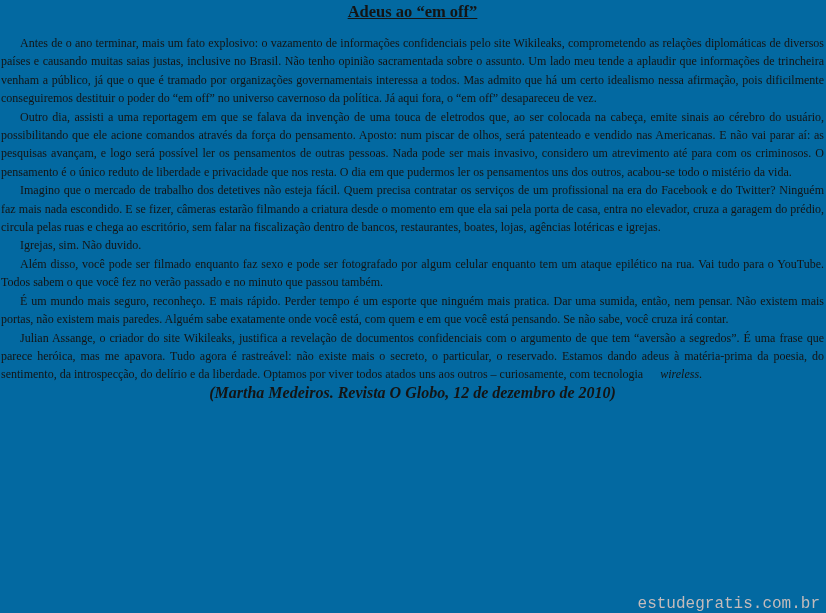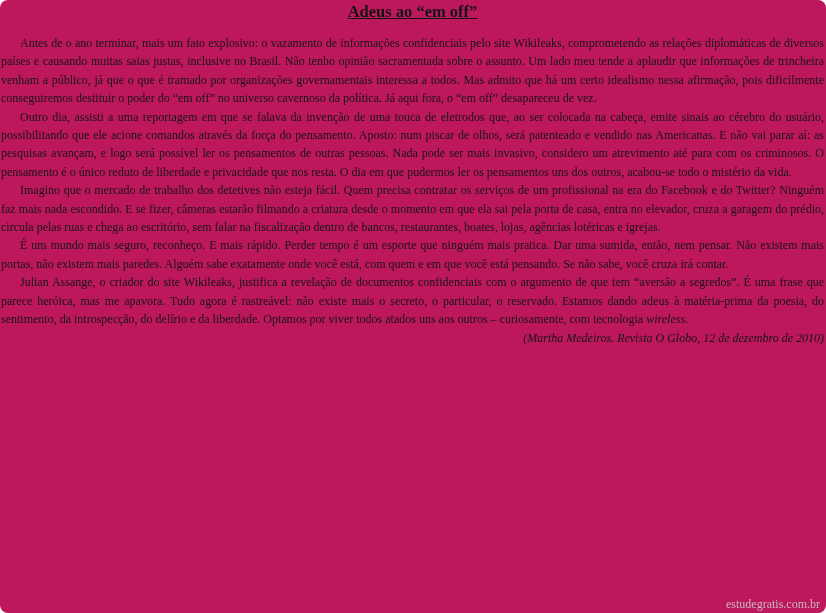--- a/index.html
+++ b/index.html
@@ -28,48 +28,51 @@
   }
   .body-text p {
     margin: 0;
     text-align: justify;
     text-indent: 19px;
     font-size: 12px;
     line-height: 18.4px;
   }
   .body-text p .italic {
     font-style: italic;
+    margin-left: 14px;
   }
   .attribution {
     margin: 0;
-    text-align: right;
-    font-size: 12px;
+    text-align: center;
+    font-size: 16px;
     line-height: 18.4px;
-    font-weight: normal;
+    font-weight: bold;
     font-style: italic;
   }
   .watermark {
     position: absolute;
     right: 6px;
     bottom: 3px;
-    font-family: Liberation Serif, serif;
-    font-size: 12px;
+    font-family: Liberation Mono, monospace;
+    font-size: 16px;
     line-height: 12px;
   }
 </style>
 </head>
 <body>
 
-<div class="page" style="color: rgb(20, 20, 20); background: #be185d; border-radius: 8px;">
+<div class="page" style="color: rgb(20, 20, 20); background: #0369a1;">
   <h1 class="doc-title">Adeus ao “em off”</h1>
 
   <div class="body-text" id="paragraphs">
       <p><span>Antes de o ano terminar, mais um fato explosivo: o vazamento de informações confidenciais pelo site Wikileaks, comprometendo as relações diplomáticas de diversos países e causando muitas saias justas, inclusive no Brasil. Não tenho opinião sacramentada sobre o assunto. Um lado meu tende a aplaudir que informações de trincheira venham a público, já que o que é tramado por organizações governamentais interessa a todos. Mas admito que há um certo idealismo nessa afirmação, pois dificilmente conseguiremos destituir o poder do “em off” no universo cavernoso da política. Já aqui fora, o “em off” desapareceu de vez.</span></p>
       <p><span>Outro dia, assisti a uma reportagem em que se falava da invenção de uma touca de eletrodos que, ao ser colocada na cabeça, emite sinais ao cérebro do usuário, possibilitando que ele acione comandos através da força do pensamento. Aposto: num piscar de olhos, será patenteado e vendido nas Americanas. E não vai parar aí: as pesquisas avançam, e logo será possível ler os pensamentos de outras pessoas. Nada pode ser mais invasivo, considero um atrevimento até para com os criminosos. O pensamento é o único reduto de liberdade e privacidade que nos resta. O dia em que pudermos ler os pensamentos uns dos outros, acabou-se todo o mistério da vida.</span></p>
       <p><span>Imagino que o mercado de trabalho dos detetives não esteja fácil. Quem precisa contratar os serviços de um profissional na era do Facebook e do Twitter? Ninguém faz mais nada escondido. E se fizer, câmeras estarão filmando a criatura desde o momento em que ela sai pela porta de casa, entra no elevador, cruza a garagem do prédio, circula pelas ruas e chega ao escritório, sem falar na fiscalização dentro de bancos, restaurantes, boates, lojas, agências lotéricas e igrejas.</span></p>
+      <p><span>Igrejas, sim. Não duvido.</span></p>
+      <p><span>Além disso, você pode ser filmado enquanto faz sexo e pode ser fotografado por algum celular enquanto tem um ataque epilético na rua. Vai tudo para o YouTube. Todos sabem o que você fez no verão passado e no minuto que passou também.</span></p>
       <p><span>É um mundo mais seguro, reconheço. E mais rápido. Perder tempo é um esporte que ninguém mais pratica. Dar uma sumida, então, nem pensar. Não existem mais portas, não existem mais paredes. Alguém sabe exatamente onde você está, com quem e em que você está pensando. Se não sabe, você cruza irá contar.</span></p>
       <p><span>Julian Assange, o criador do site Wikileaks, justifica a revelação de documentos confidenciais com o argumento de que tem “aversão a segredos”. É uma frase que parece heróica, mas me apavora. Tudo agora é rastreável: não existe mais o secreto, o particular, o reservado. Estamos dando adeus à matéria-prima da poesia, do sentimento, da introspecção, do delírio e da liberdade. Optamos por viver todos atados uns aos outros – curiosamente, com tecnologia </span><span class="italic">wireless</span><span>.</span></p>
     </div>
 
   <p class="attribution">(Martha Medeiros. Revista O Globo, 12 de dezembro de 2010)</p>
 
   <div class="watermark" style="color: rgb(196, 187, 187);">estudegratis.com.br</div>
 </div>
 
 </body></html>

